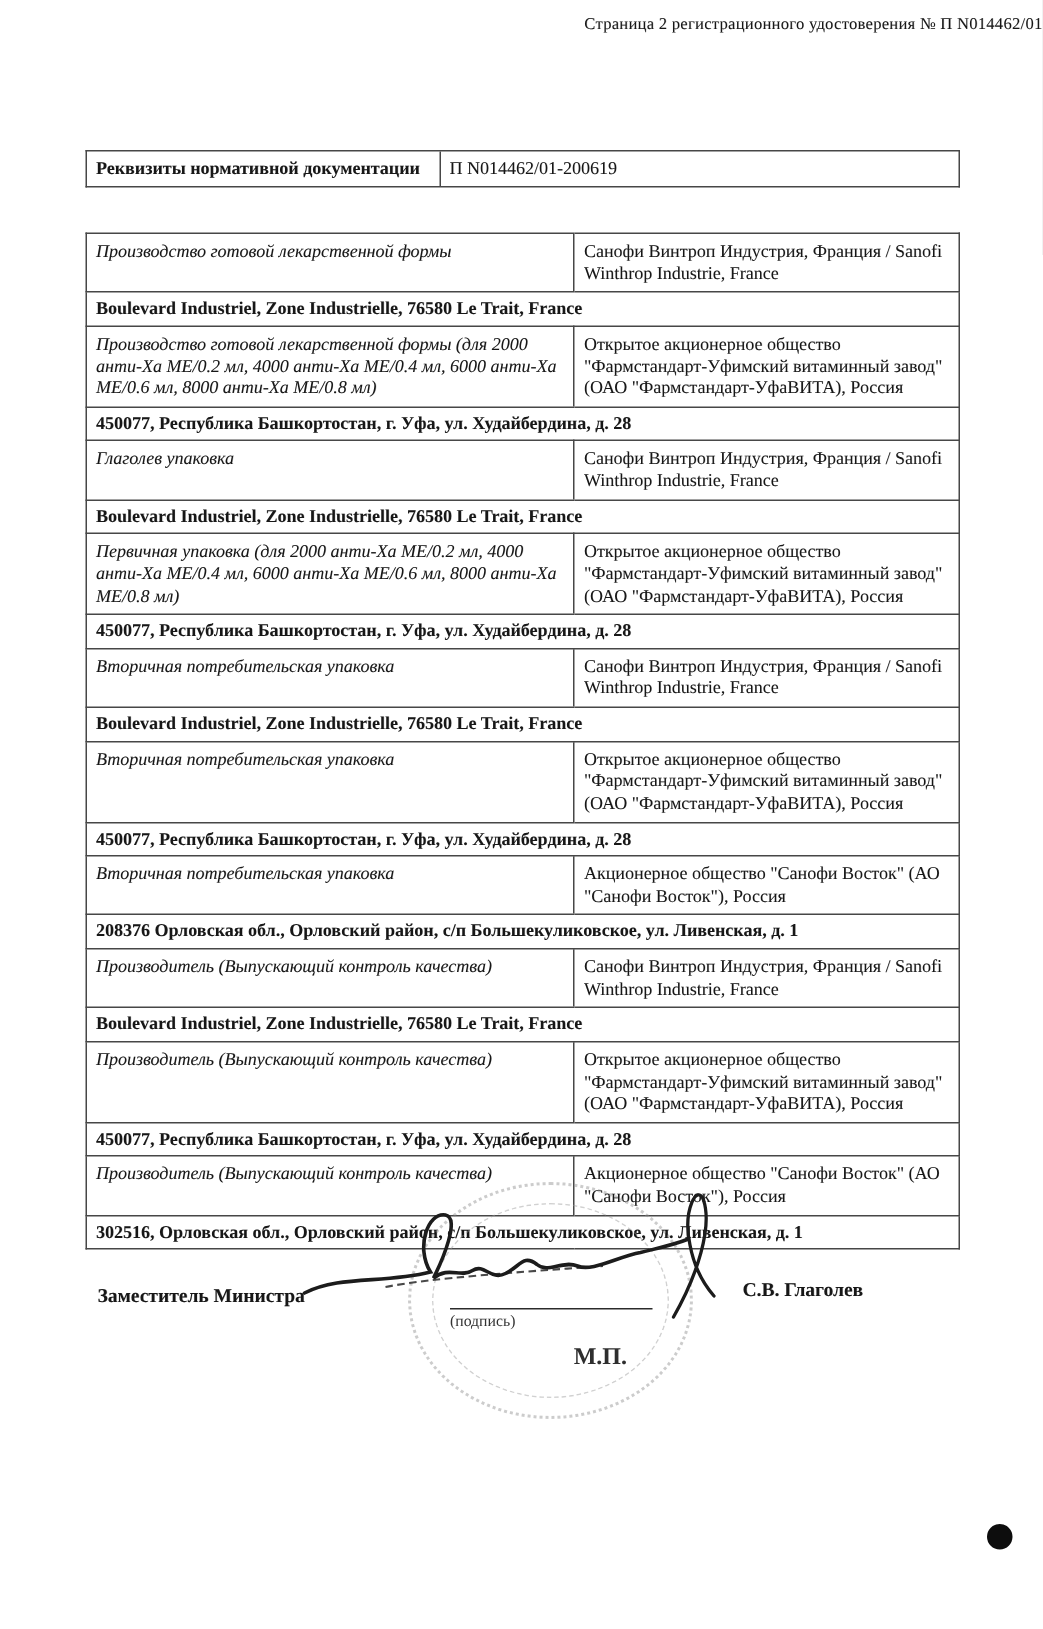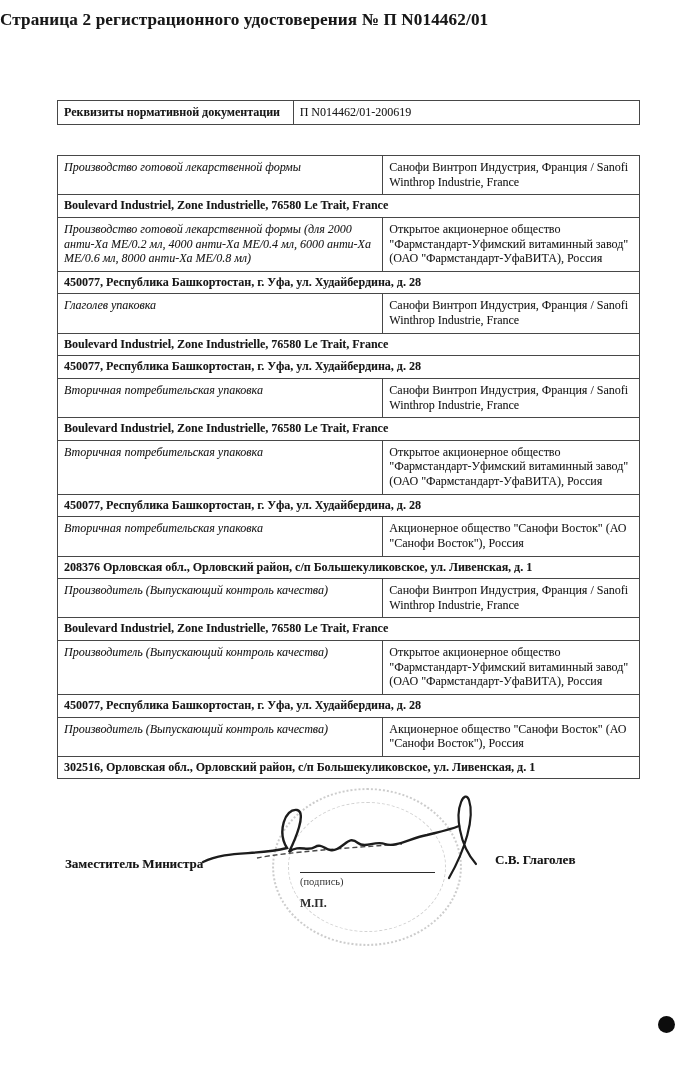--- a/index.html
+++ b/index.html
@@ -18,23 +18,23 @@
     overflow: hidden;
     -webkit-font-smoothing: antialiased;
   }
   .page * { box-sizing: border-box; }
 
   .doc-title {
     position: absolute;
     top: 10px;
     left: 0;
     width: 100%;
-    text-align: left;
-    font-size: 17px;
-    font-weight: 700;
+    text-align: right;
+    font-size: 11px;
+    font-weight: 400;
     letter-spacing: 0.2px;
     text-shadow: 0.3px 0.3px 0 rgba(0,0,0,0.25);
   }
 
   table.doc-table {
     position: absolute;
     left: 57px;
     width: 583px;
     border-collapse: collapse;
     font-size: 12px;
@@ -131,25 +131,25 @@
   .sig-caption {
     position: absolute;
     left: 243px;
     top: 76px;
     width: 135px;
     font-size: 10.5px;
     color: #333;
   }
   .stamp-caption {
     position: absolute;
-    left: 243px;
+    left: 226px;
     top: 96px;
     width: 135px;
-    text-align: left;
-    font-size: 12px;
+    text-align: right;
+    font-size: 16px;
     font-weight: 700;
     color: #2e2e2e;
   }
   .hole-punch {
     position: absolute;
     left: 658px;
     top: 1016px;
     width: 17px;
     height: 17px;
     border-radius: 50%;
@@ -189,20 +189,24 @@
         <tr>
           <td colspan="2" class="address-cell">450077, Республика Башкортостан, г. Уфа, ул. Худайбердина, д. 28</td>
         </tr>
         <tr>
           <td class="stage-cell">Глаголев упаковка</td>
           <td class="company-cell">Санофи Винтроп Индустрия, Франция / Sanofi Winthrop Industrie, France</td>
         </tr>
         <tr>
           <td colspan="2" class="address-cell">Boulevard Industriel, Zone Industrielle, 76580 Le Trait, France</td>
         </tr>
+        <tr class="dashed-top">
+          <td class="stage-cell">Первичная упаковка (для 2000 анти-Ха МЕ/0.2 мл, 4000 анти-Ха МЕ/0.4 мл, 6000 анти-Ха МЕ/0.6 мл, 8000 анти-Ха МЕ/0.8 мл)</td>
+          <td class="company-cell">Открытое акционерное общество "Фармстандарт-Уфимский витаминный завод" (ОАО "Фармстандарт-УфаВИТА), Россия</td>
+        </tr>
         <tr>
           <td colspan="2" class="address-cell">450077, Республика Башкортостан, г. Уфа, ул. Худайбердина, д. 28</td>
         </tr>
         <tr>
           <td class="stage-cell">Вторичная потребительская упаковка</td>
           <td class="company-cell">Санофи Винтроп Индустрия, Франция / Sanofi Winthrop Industrie, France</td>
         </tr>
         <tr>
           <td colspan="2" class="address-cell">Boulevard Industriel, Zone Industrielle, 76580 Le Trait, France</td>
         </tr>

